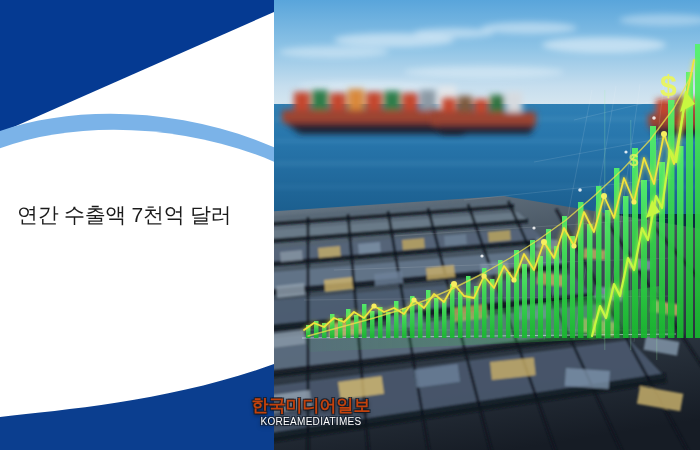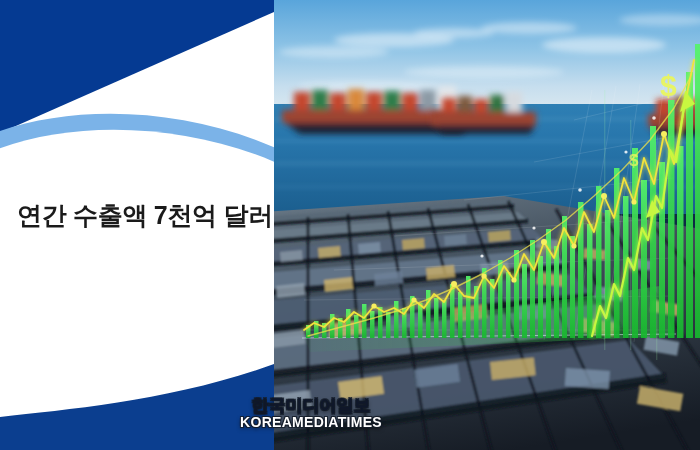--- a/index.html
+++ b/index.html
@@ -35,22 +35,22 @@
   }
 
   #headline {
     position: absolute;
     left: 17px;
     top: 196px;
     width: 250px;
     z-index: 4;
   }
   #headline .hl-line {
-    font-size: 25px;
-    font-weight: 700;
+    font-size: 21px;
+    font-weight: 400;
     line-height: 38px;
     color: #1a1a1a;
     letter-spacing: -0.3px;
     white-space: nowrap;
   }
 
   
   #photo {
     position: absolute;
     left: 274px;
@@ -74,33 +74,33 @@
     position: absolute;
     left: 231px;
     top: 396px;
     z-index: 6;
     text-align: center;
     width: 160px;
   }
   #logo .logo-ko {
     font-size: 17px;
     font-weight: 700;
-    color: #0f172a;
+    color: #c2410c;
     letter-spacing: 0px;
     line-height: 19px;
     text-shadow:
        1px  1px 0 rgba(20,28,40,.85),
       -1px  1px 0 rgba(20,28,40,.85),
        1px -1px 0 rgba(20,28,40,.85),
       -1px -1px 0 rgba(20,28,40,.85),
        0 2px 4px rgba(0,0,0,.6);
   }
   #logo .logo-en {
-    font-size: 14px;
-    font-weight: 700;
+    font-size: 10px;
+    font-weight: 400;
     color: #ffffff;
     letter-spacing: 0.3px;
     line-height: 14px;
     text-shadow:
        1px  1px 0 rgba(20,28,40,.85),
       -1px  1px 0 rgba(20,28,40,.85),
        1px -1px 0 rgba(20,28,40,.85),
       -1px -1px 0 rgba(20,28,40,.85),
        0 2px 4px rgba(0,0,0,.6);
   }

